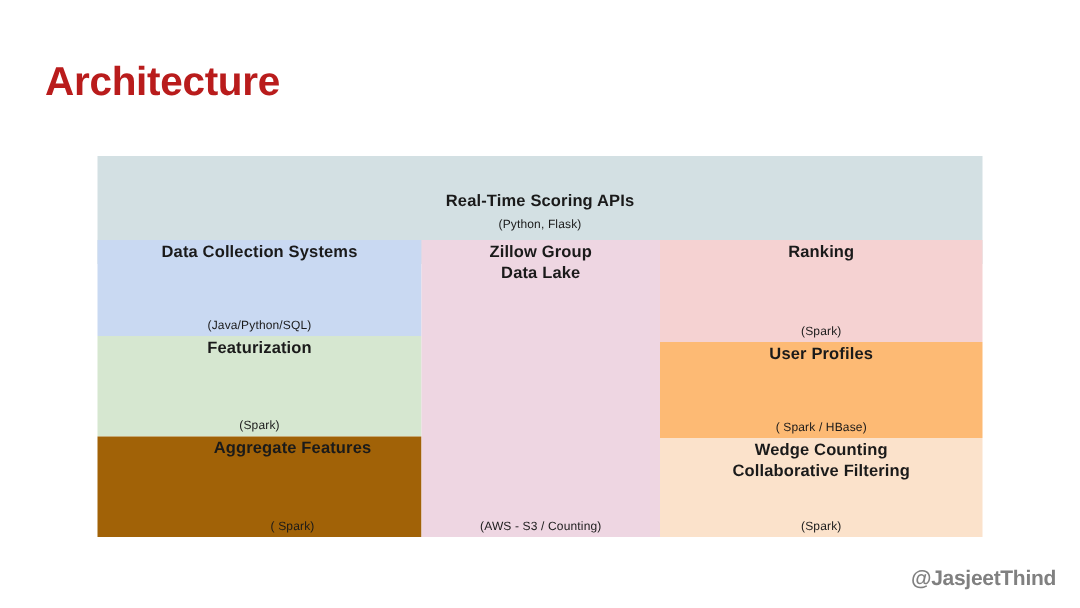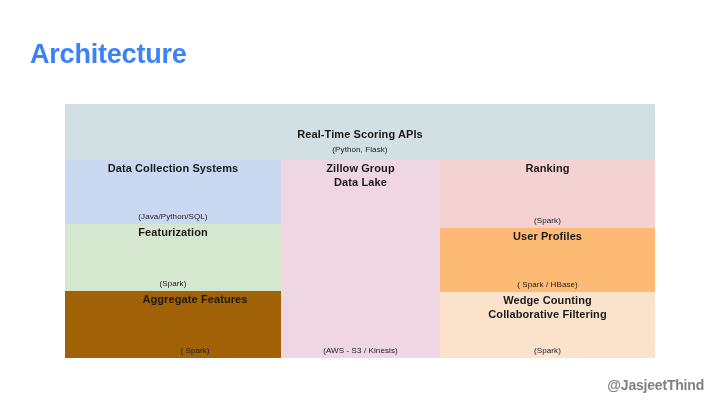--- a/index.html
+++ b/index.html
@@ -22,21 +22,21 @@
     height: 405px;
     background: #ffffff;
   }
 
   #page-title {
     position: absolute;
     left: 30px;
     top: 40px;
     font-size: 27px;
     font-weight: bold;
-    color: #3b82f6;
+    color: #b91c1c;
     letter-spacing: -0.2px;
     line-height: 1.1;
     white-space: nowrap;
   }
 
   
   #architecture-diagram {
     position: absolute;
     left: 65px;
     top: 88px;
@@ -155,21 +155,21 @@
     </div>
 
     <div class="cell" id="cell-aggregate-features">
       <div class="cell-title">Aggregate Features</div>
       <div class="cell-sub">( Spark)</div>
     </div>
 
     <div class="cell" id="cell-data-lake">
       <div class="cell-title">Zillow Group
 Data Lake</div>
-      <div class="cell-sub">(AWS - S3 / Kinesis)</div>
+      <div class="cell-sub">(AWS - S3 / Counting)</div>
     </div>
 
     <div class="cell" id="cell-ranking">
       <div class="cell-title">Ranking</div>
       <div class="cell-sub">(Spark)</div>
     </div>
 
     <div class="cell" id="cell-user-profiles">
       <div class="cell-title">User Profiles</div>
       <div class="cell-sub">( Spark / HBase)</div>

